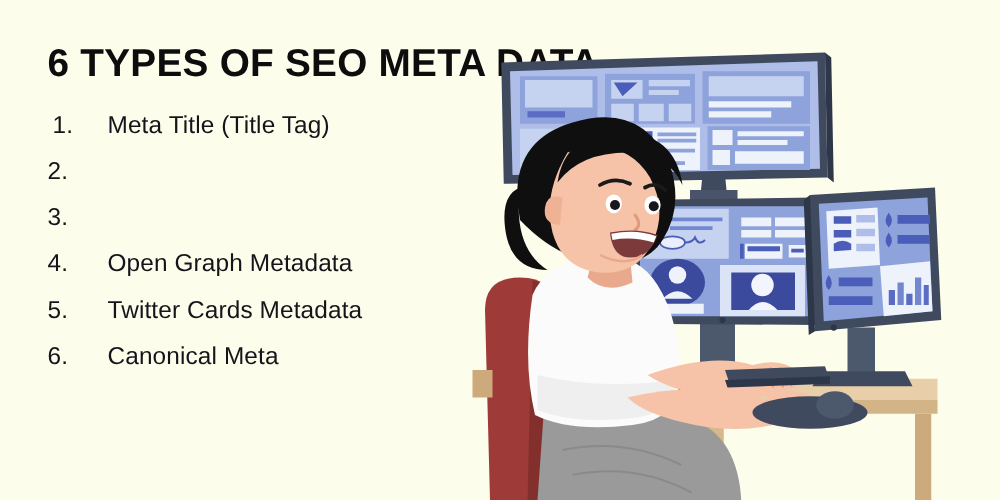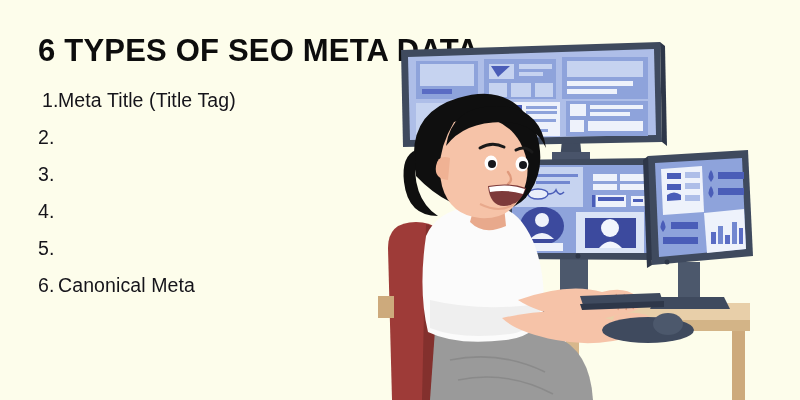--- a/index.html
+++ b/index.html
@@ -40,21 +40,21 @@
     font-size: 19.5px;
     color: #15141a;
     letter-spacing: 0.1px;
   }
   #type-list li .num {
     width: 20px;
     flex: 0 0 auto;
     text-align: left;
   }
   #type-list li:first-child .num { padding-left: 4px; }
-  #type-list li .txt { white-space: nowrap; }
+  #type-list li .txt { white-space: nowrap; margin-left: 28px; }
 
   
   #illus {
     position: absolute;
     left: 330px; top: 0;
     width: 470px; height: 400px;
   }
   #illus svg { display: block; width: 470px; height: 400px; }
 </style>
 </head>
@@ -71,23 +71,25 @@
         <span class="txt">Meta Title (Title Tag)</span>
       </li>
       <li>
         <span class="num">2.</span>
       </li>
       <li>
         <span class="num">3.</span>
       </li>
       <li>
         <span class="num">4.</span>
+        <span class="txt">Open Graph Metadata</span>
       </li>
       <li>
         <span class="num">5.</span>
+        <span class="txt">Twitter Cards Metadata</span>
       </li>
       <li>
         <span class="num">6.</span>
         <span class="txt">Canonical Meta</span>
       </li>
     </ul>
   </div>
 
   <div id="illus">
     <svg viewBox="0 0 470 400" xmlns="http://www.w3.org/2000/svg">

